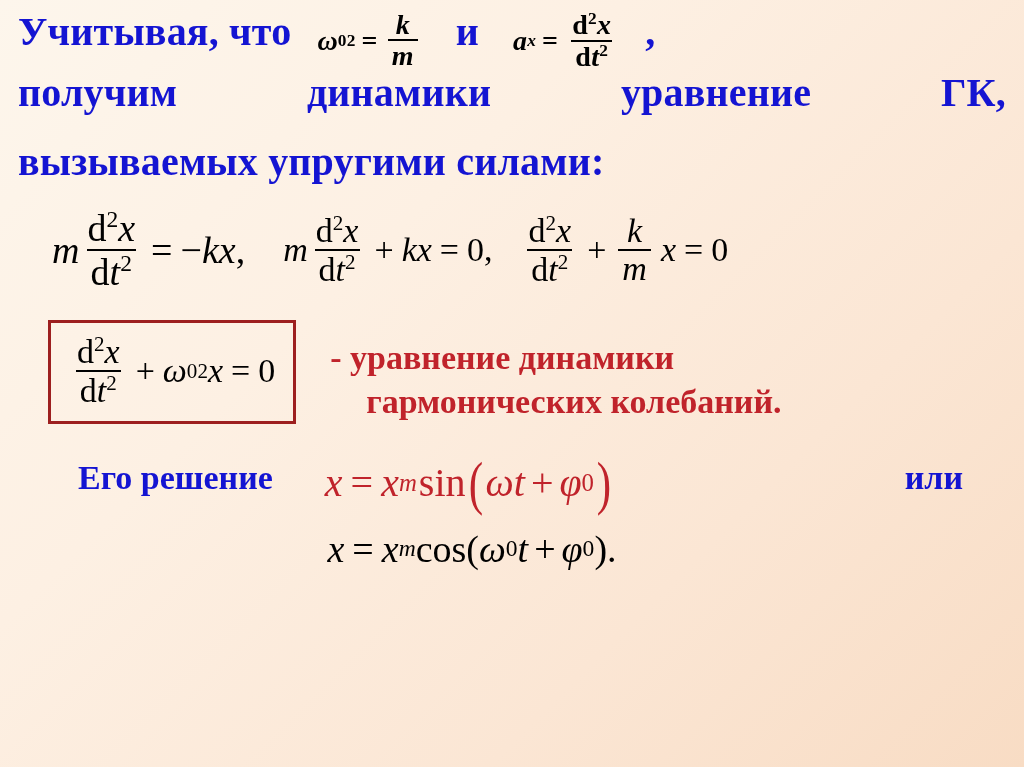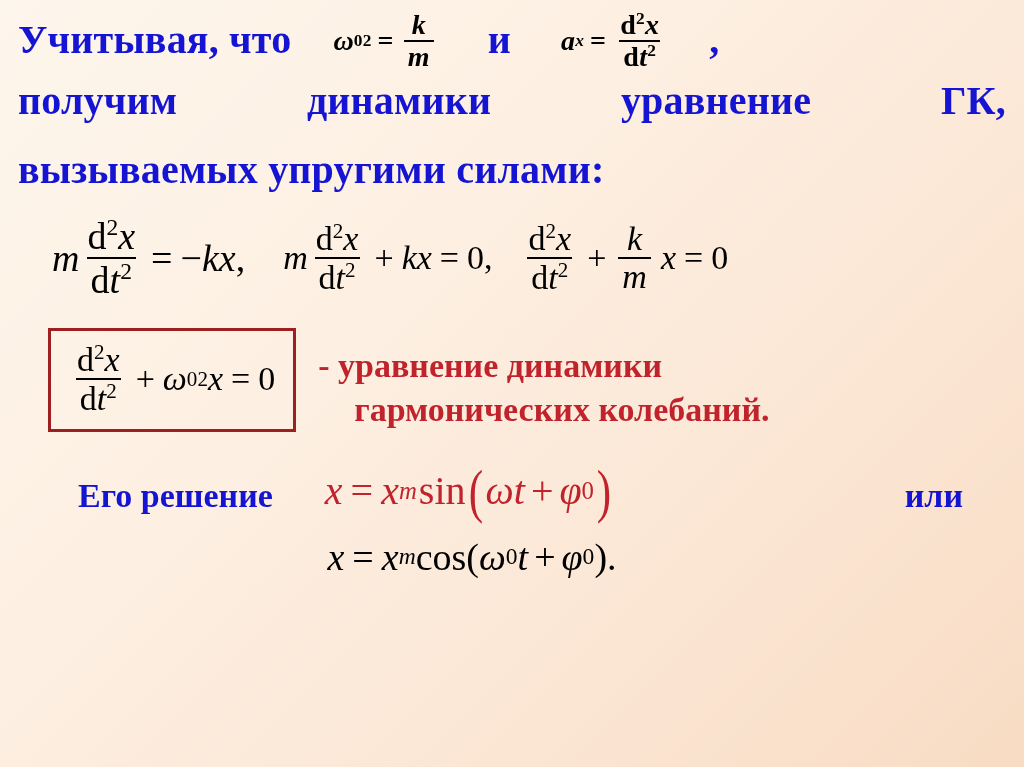--- a/index.html
+++ b/index.html
@@ -65,33 +65,32 @@
   
   .headline {
     color: #1414d2;
     font-weight: bold;
     font-size: 40px;
     line-height: 1.12;
     letter-spacing: 0.2px;
   }
   .line1 {
     display: flex;
-    align-items: center;
-    gap: 16px;
+    align-items: flex-start;
+    gap: 0;
     white-space: nowrap;
   }
   .line1 .t1 { margin-right: 26px; }
   .line1 .t2 { margin: 0 34px; }
   .line1 .comma { margin-left: 26px; color: #1414d2; }
   .line2 {
     display: flex;
     justify-content: space-between;
     width: 100%;
     white-space: nowrap;
-    margin-top: 8px;
   }
   .line3 { white-space: nowrap; margin-top: 24px; }
 
   .eq-inline-small {
     font-size: 28px;
     color: #000;
   }
 
   
   .eq-row {
@@ -117,29 +116,29 @@
     margin-left: 30px;
     display: inline-flex;
     align-items: center;
     background: transparent;
   }
   .red-text {
     color: #c0232b;
     font-weight: bold;
     font-size: 34px;
     line-height: 1.3;
-    margin-left: 22px;
+    margin-left: 34px;
     margin-top: 16px;
   }
   .red-text .l2 { display: block; margin-left: 36px; }
 
   
   .sol-row {
     display: flex;
-    align-items: flex-end;
+    align-items: flex-start;
     margin-top: 34px;
     padding-left: 60px;
   }
   .blue-bold {
     color: #1414d2;
     font-weight: bold;
     font-size: 34px;
     white-space: nowrap;
   }
   .sol-eq {

